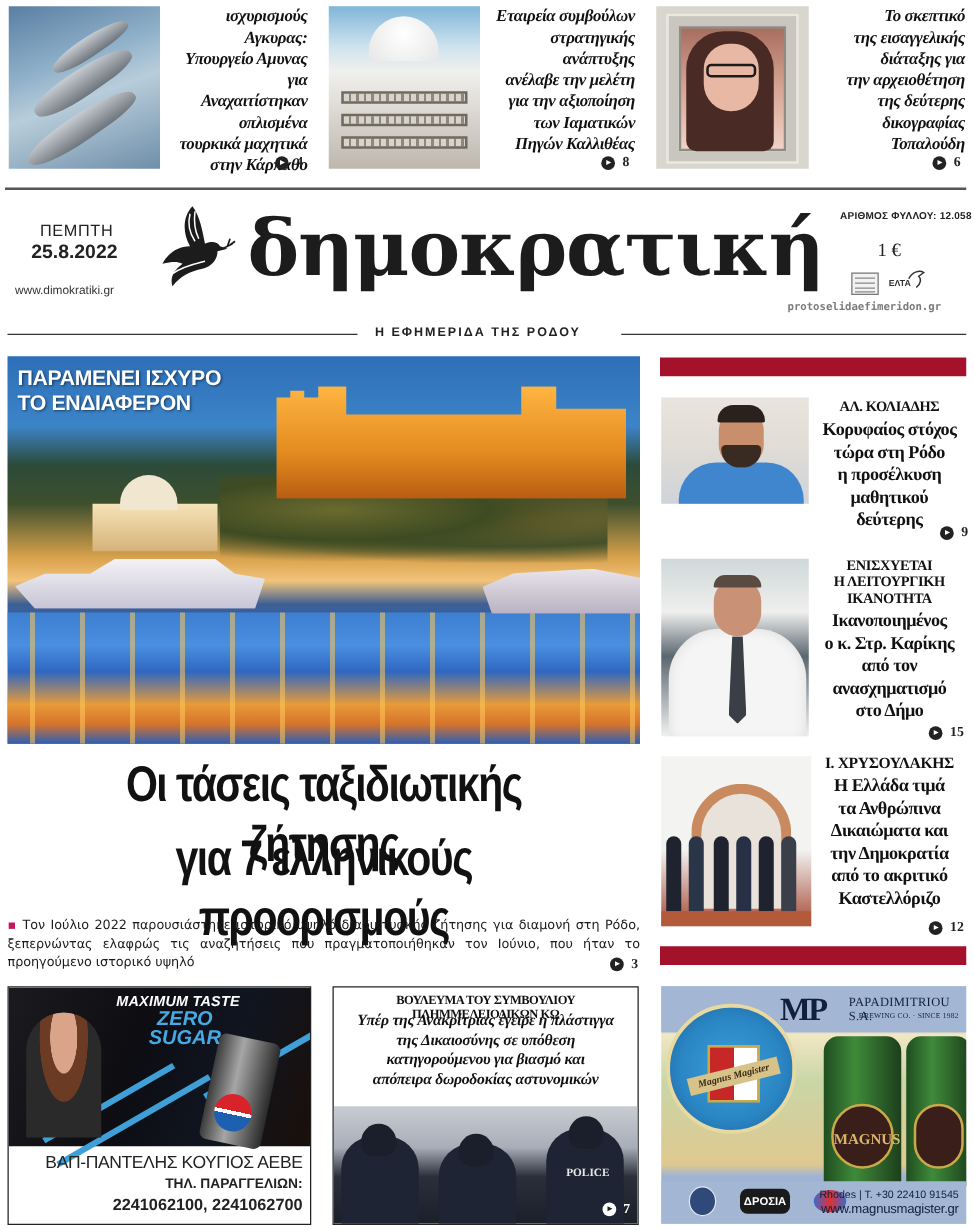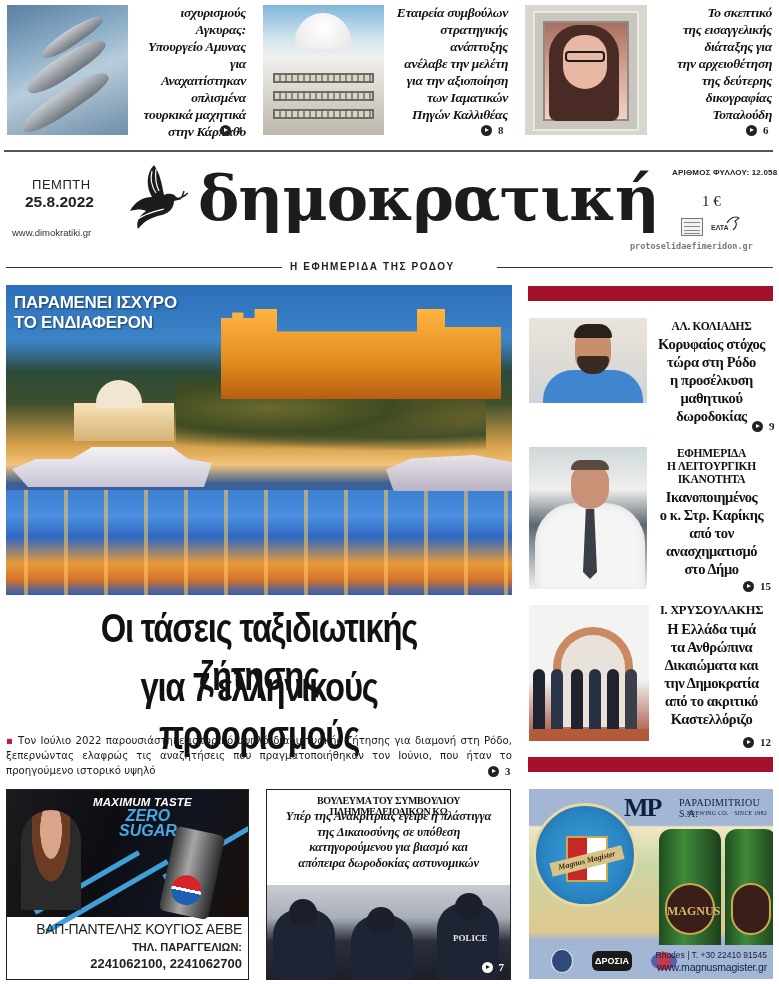--- a/index.html
+++ b/index.html
@@ -231,21 +231,21 @@
       <i style="top:11px;"></i>
       <i style="top:14px;"></i>
   </div>
   <div class="elta" style="left:711px;top:224px;">ΕΛΤΑ</div>
   <svg class="abs" style="left:726px;top:215px;" width="14" height="16" viewBox="0 0 14 16">
       <path d="M1 8 C4 2 10 1 13 3 L9 6 C11 8 11 12 7 15" stroke="#333" stroke-width="1.2" fill="none"></path>
     </svg>
   <div class="abs proto" style="left:630px;top:241px;">protoselidaefimeridon.gr</div>
 
   <div class="rule" style="left:6px;top:267px;width:280px;height:1px;"></div>
-  <div class="abs tagline" style="left:282px;top:261px;">Η ΕΦΗΜΕΡΙΔΑ ΤΗΣ ΡΟΔΟΥ</div>
+  <div class="abs tagline" style="left:292px;top:261px;">Η ΕΦΗΜΕΡΙΔΑ ΤΗΣ ΡΟΔΟΥ</div>
   <div class="rule" style="left:497px;top:267px;width:276px;height:1px;"></div>
 </div>
 
 <div>
   <div class="hero-img">
     <div class="trees"></div>
     <div class="castle"></div>
     <div class="mosque"></div>
     <div class="dome"></div>
     <div class="water"></div>
@@ -277,37 +277,37 @@
       <div class="head"></div>
       <div class="hair"></div>
       <div class="beard"></div>
   </div>
   <div class="side-text" style="left:650px;top:320px;width:123px;">
     <div class="side-kicker" style="margin-bottom:2px;">ΑΛ. ΚΟΛΙΑΔΗΣ</div>
     <div class="side-title">Κορυφαίος στόχος</div>
     <div class="side-title">τώρα στη Ρόδο</div>
     <div class="side-title">η προσέλκυση</div>
     <div class="side-title">μαθητικού</div>
-    <div class="side-title">δωροδοκίας</div>
+    <div class="side-title">δεύτερης</div>
   </div>
   <div class="pg" style="left:752px;top:420px;">
     <span class="arrow"></span>
     <span>9</span>
   </div>
 </div>
 
 <div>
   <div class="side-img img-kar" style="top:447px;width:118px;height:142px;">
     <div class="shirt"></div>
       <div class="tie"></div>
       <div class="head"></div>
       <div class="hair"></div>
   </div>
   <div class="side-text" style="left:650px;top:447px;width:123px;">
-    <div class="side-kicker">ΕΦΗΜΕΡΙΔΑ</div>
+    <div class="side-kicker">ΕΝΙΣΧΥΕΤΑΙ</div>
     <div class="side-kicker">Η ΛΕΙΤΟΥΡΓΙΚΗ</div>
     <div class="side-kicker" style="margin-bottom:2px;">ΙΚΑΝΟΤΗΤΑ</div>
     <div class="side-title">Ικανοποιημένος</div>
     <div class="side-title">ο κ. Στρ. Καρίκης</div>
     <div class="side-title">από τον</div>
     <div class="side-title">ανασχηματισμό</div>
     <div class="side-title">στο Δήμο</div>
   </div>
   <div class="pg" style="left:743px;top:580px;">
     <span class="arrow"></span>

